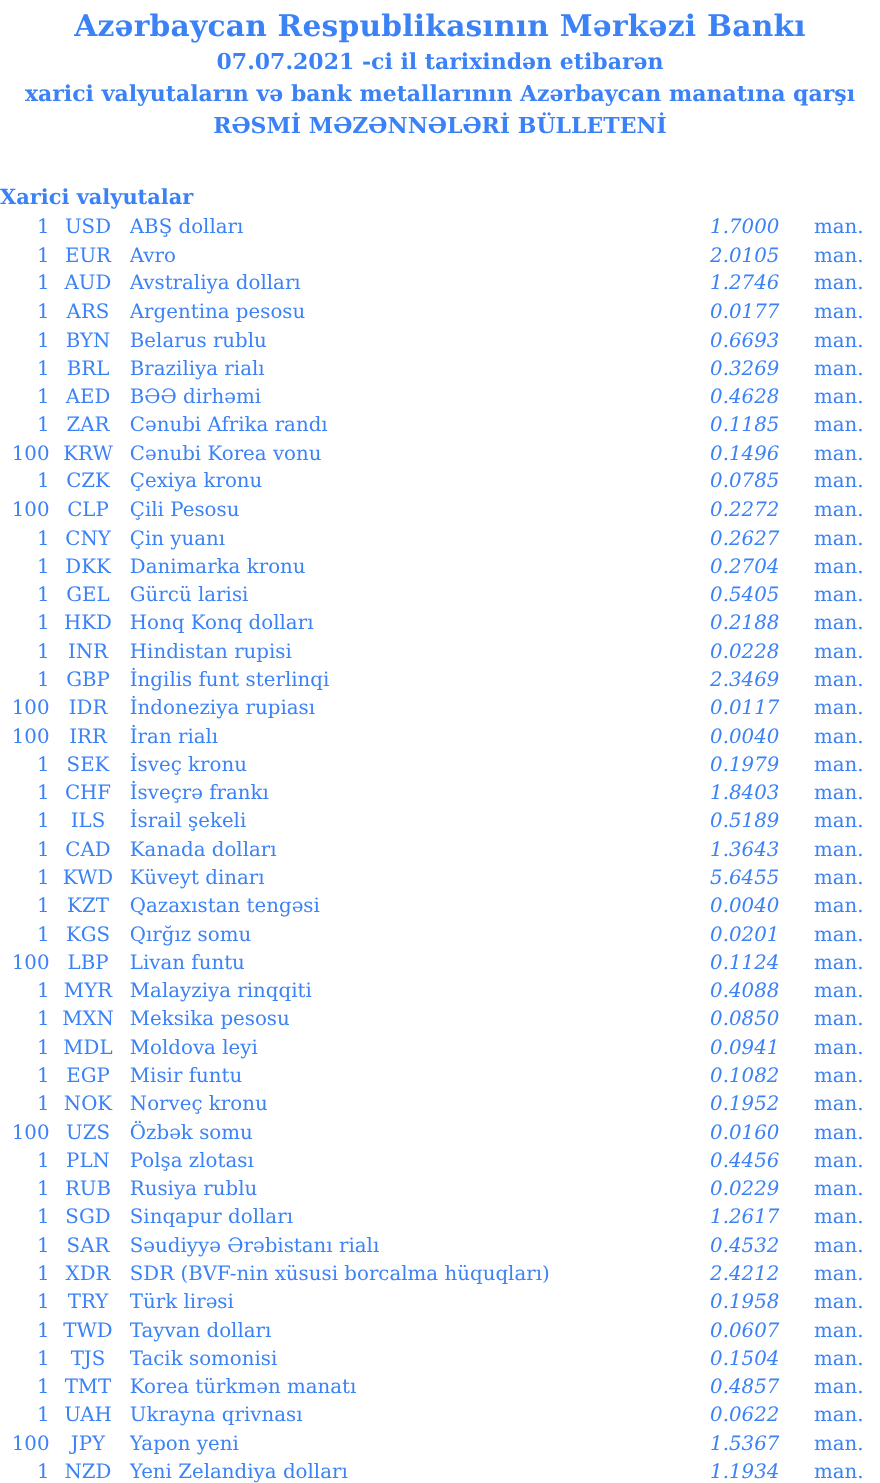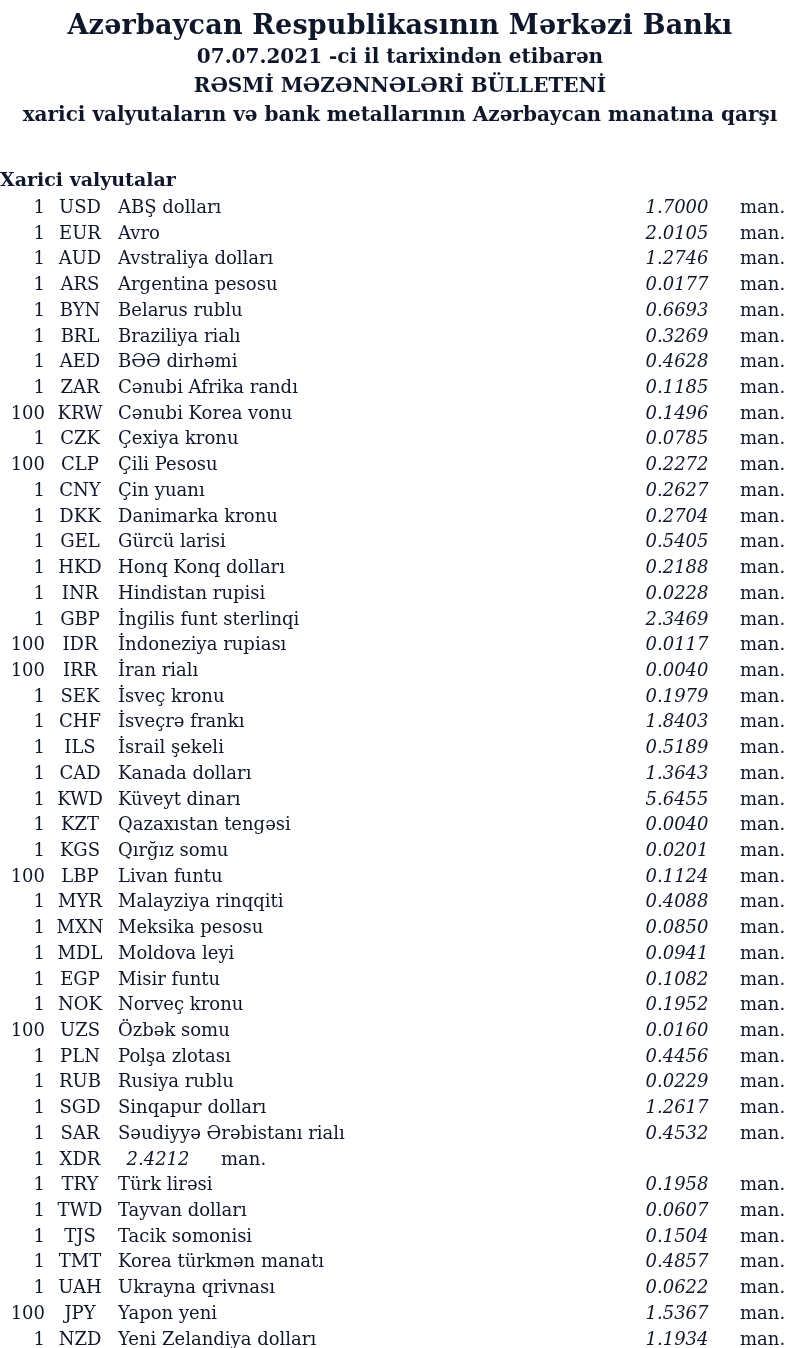--- a/index.html
+++ b/index.html
@@ -5,21 +5,21 @@
   html, body {
     margin: 0;
     padding: 0;
     background: #ffffff;
   }
   .page {
     position: relative;
     width: 800px;
     height: 1348px;
     background: #ffffff;
-    color: #0f172a;
+    color: #3b82f6;
     font-family: "DejaVu Serif", "Liberation Serif", serif;
     overflow: hidden;
     box-sizing: border-box;
     padding-top: 8px;
   }
   header { text-align: center; }
   .title {
     font-size: 27px;
     font-weight: bold;
     line-height: 34px;
@@ -80,22 +80,22 @@
     flex: 0 0 auto;
   }
 </style>
 </head>
 <body>
 
 <div class="page">
   <header>
     <h1 class="title">Azərbaycan Respublikasının Mərkəzi Bankı</h1>
     <div class="hline">07.07.2021 -ci il tarixindən etibarən</div>
+    <div class="hline">xarici valyutaların və bank metallarının Azərbaycan manatına qarşı</div>
     <div class="hline">RƏSMİ MƏZƏNNƏLƏRİ BÜLLETENİ</div>
-    <div class="hline">xarici valyutaların və bank metallarının Azərbaycan manatına qarşı</div>
   </header>
 
   <h2 class="section-title">Xarici valyutalar</h2>
 
   <div class="rates-table">
   <div class="row">
     <span class="qty">1</span>
     <span class="code">USD</span>
     <span class="name">ABŞ dolları</span>
     <span class="rate">1.7000</span>
@@ -386,20 +386,21 @@
     <span class="qty">1</span>
     <span class="code">SAR</span>
     <span class="name">Səudiyyə Ərəbistanı rialı</span>
     <span class="rate">0.4532</span>
     <span class="unit">man.</span>
   </div>
 
   <div class="row">
     <span class="qty">1</span>
     <span class="code">XDR</span>
+    <span class="name">SDR (BVF-nin xüsusi borcalma hüquqları)</span>
     <span class="rate">2.4212</span>
     <span class="unit">man.</span>
   </div>
 
   <div class="row">
     <span class="qty">1</span>
     <span class="code">TRY</span>
     <span class="name">Türk lirəsi</span>
     <span class="rate">0.1958</span>
     <span class="unit">man.</span>

